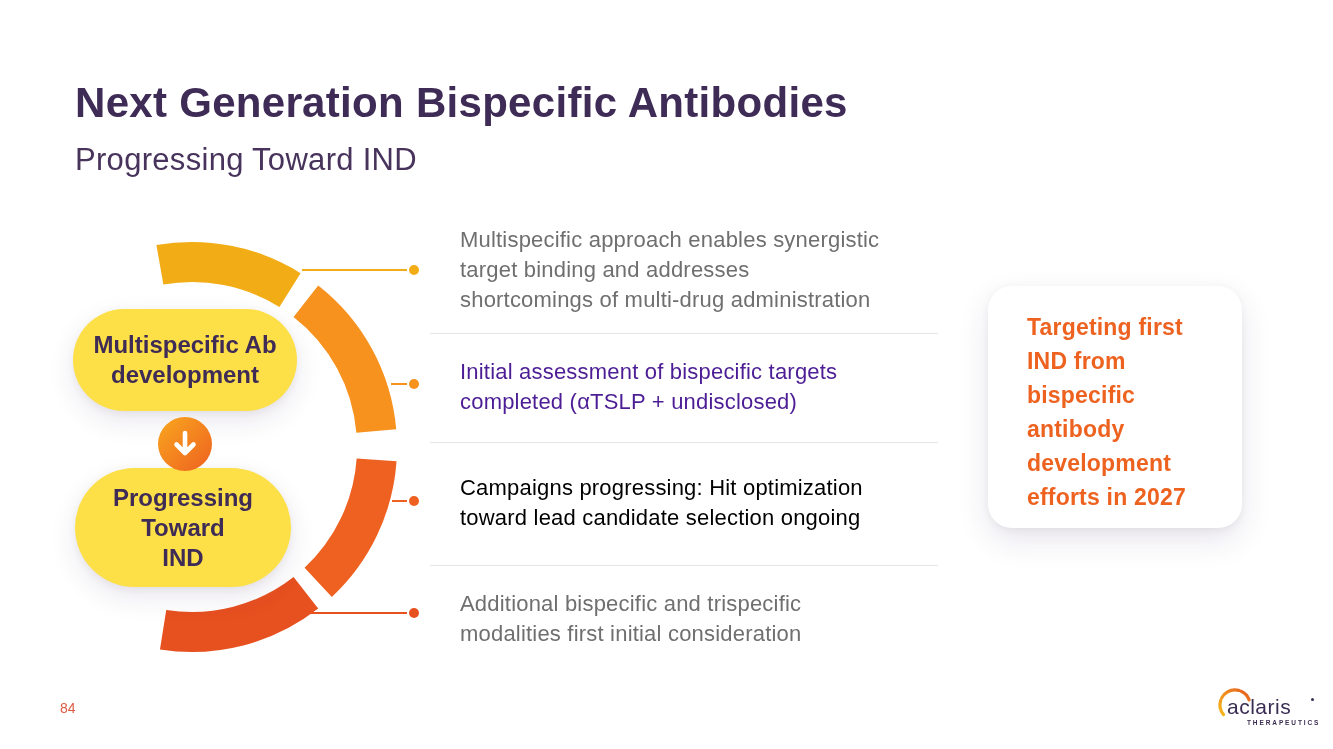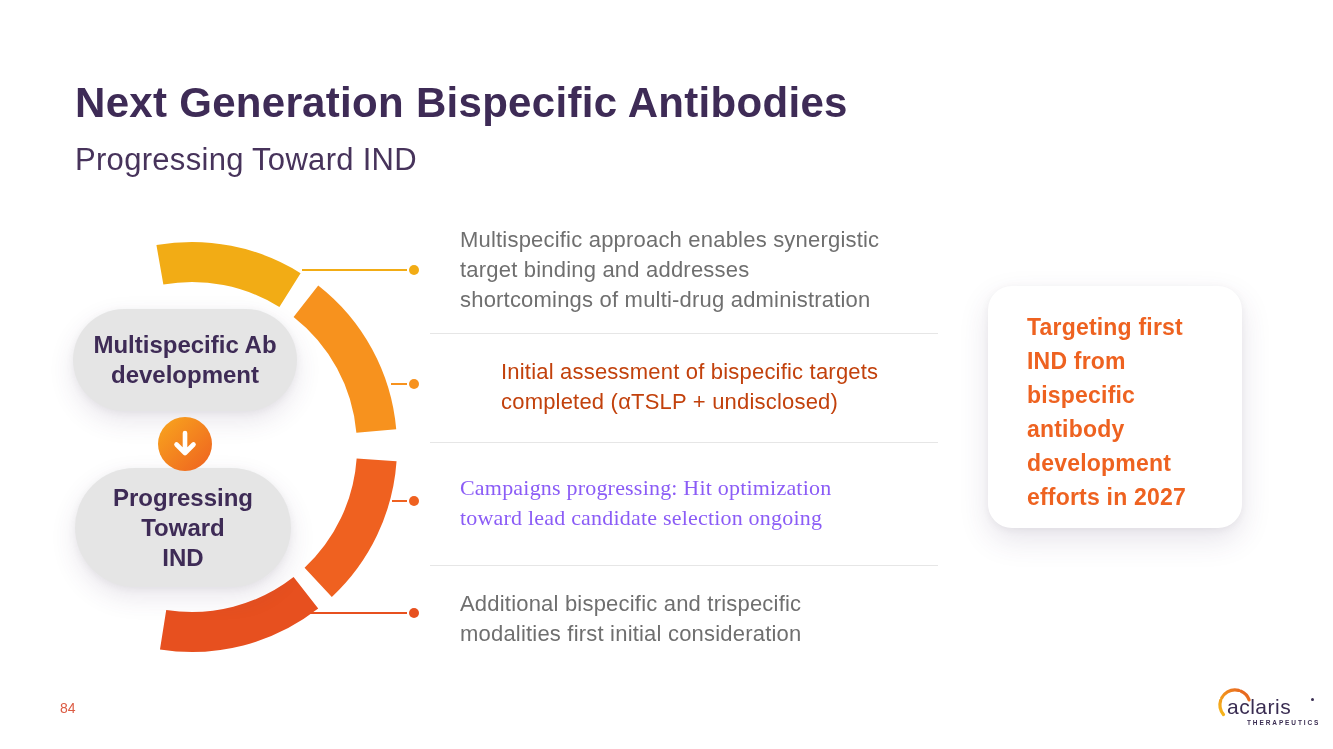--- a/index.html
+++ b/index.html
@@ -18,21 +18,21 @@
     margin:0;line-height:1.1;
   }
   .stray-dot{left:298px;top:95px;width:4px;height:4px;border-radius:50%;}
   .page-subtitle{
     left:75px;top:143px;
     font-size:31px;font-weight:400;letter-spacing:.3px;
     margin:0;line-height:1.1;
   }
   .diagram-svg{left:0;top:0;}
   .pill{
-    background:#e5e5e5;border-radius:60px;
+    background:#fde047;border-radius:60px;
     box-shadow:0 10px 26px rgba(70,50,100,.12), 0 2px 8px rgba(0,0,0,.05);
     display:flex;align-items:center;justify-content:center;
     text-align:center;font-weight:700;font-size:24px;line-height:30px;
     white-space:pre-line;
   }
   .pill-top{left:73px;top:309px;width:224px;height:102px;}
   .pill-bottom{left:75px;top:468px;width:216px;height:119px;}
   .arrow-circle{
     left:158px;top:417px;width:54px;height:54px;border-radius:50%;
     display:flex;align-items:center;justify-content:center;
@@ -102,24 +102,24 @@
   </div>
 
   <div class="abs item item-1" style="color: rgb(111, 111, 111);">Multispecific approach enables synergistic
 target binding and addresses
 shortcomings of multi-drug administration</div>
 
   <div class="abs pill pill-bottom" style="color: rgb(62, 43, 86);">Progressing
 Toward
 IND</div>
   <div class="abs divider div-1"></div>
-  <div class="abs item item-2" style="color: #c2410c; margin-left: 41px;">Initial assessment of bispecific targets
+  <div class="abs item item-2" style="color: #4c1d95;">Initial assessment of bispecific targets
 completed (αTSLP + undisclosed)</div>
   <div class="abs divider div-2"></div>
-  <div class="abs item item-3" style="color: #8b5cf6; font-family: Liberation Serif, serif;">Campaigns progressing: Hit optimization
+  <div class="abs item item-3" style="color: #000000;">Campaigns progressing: Hit optimization
 toward lead candidate selection ongoing</div>
   <div class="abs divider div-3"></div>
   <div class="abs item item-4" style="color: rgb(111, 111, 111);">Additional bispecific and trispecific
 modalities first initial consideration</div>
 
   <div class="abs callout">
     <p style="color: rgb(238, 98, 32);">Targeting first
 IND from
 bispecific
 antibody

